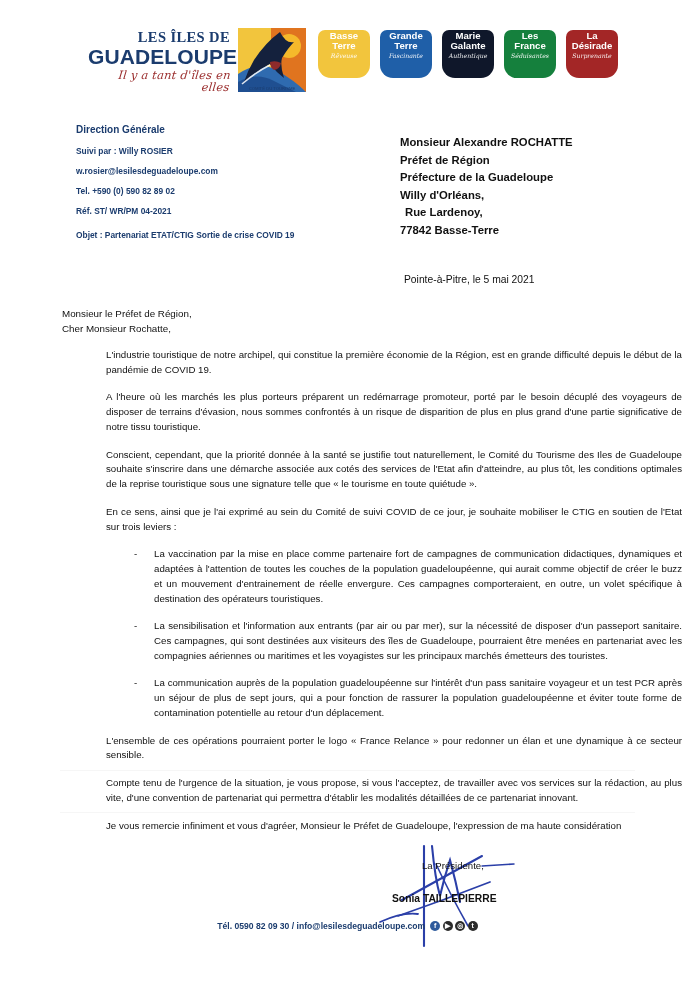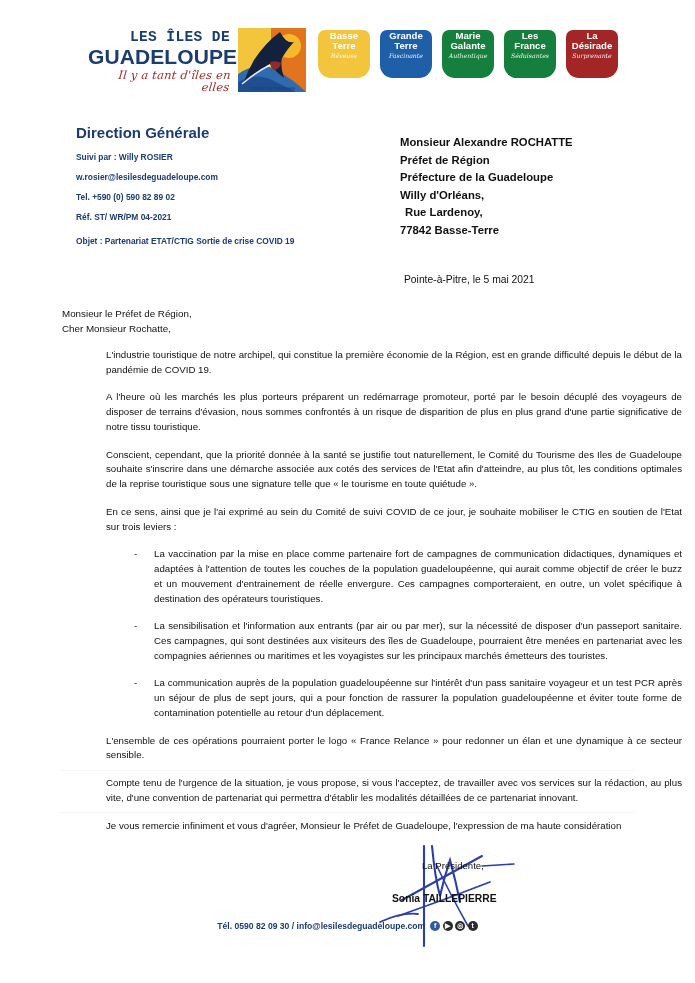--- a/index.html
+++ b/index.html
@@ -35,21 +35,21 @@
     left: 0; top: 4px;
     width: 142px;
     text-align: right;
     line-height: 1.0;
   }
   .wm-line1 {
     font-size: 14.5px;
     font-weight: bold;
     letter-spacing: 0.4px;
     color: #1b3c6e;
-    font-family: Liberation Mono, monospace;
+    font-family: Liberation Serif, serif;
   }
   .wm-line2 {
     font-size: 21px;
     font-weight: bold;
     letter-spacing: 0.1px;
     color: #1b3c6e;
     margin-top: 1px;
     font-family: "Liberation Sans", sans-serif;
     text-align: center;
   }
@@ -102,21 +102,21 @@
   }
 
   
   #sender-block {
     position: absolute;
     left: 76px; top: 124px;
     width: 300px;
     color: #1b3c6e;
   }
   #sender-title {
-    font-size: 15px;
+    font-size: 10px;
     font-weight: bold;
     margin-bottom: 11px;
   }
   .sender-line {
     font-size: 8.4px;
     font-weight: bold;
     margin-bottom: 10px;
   }
   #sender-objet {
     font-size: 8.4px;
@@ -291,21 +291,21 @@
       <div class="badge" style="background:#f2c53d">
         <span class="b-name">Basse</span>
         <span class="b-name">Terre</span>
         <span class="b-sub">Rêveuse</span>
       </div>
       <div class="badge" style="background:#1f5fa8">
         <span class="b-name">Grande</span>
         <span class="b-name">Terre</span>
         <span class="b-sub">Fascinante</span>
       </div>
-      <div class="badge" style="background:#15803d">
+      <div class="badge" style="background:#0f172a">
         <span class="b-name">Marie</span>
         <span class="b-name">Galante</span>
         <span class="b-sub">Authentique</span>
       </div>
       <div class="badge" style="background:#15803d">
         <span class="b-name">Les</span>
         <span class="b-name">France</span>
         <span class="b-sub">Séduisantes</span>
       </div>
       <div class="badge" style="background:#a32626">

